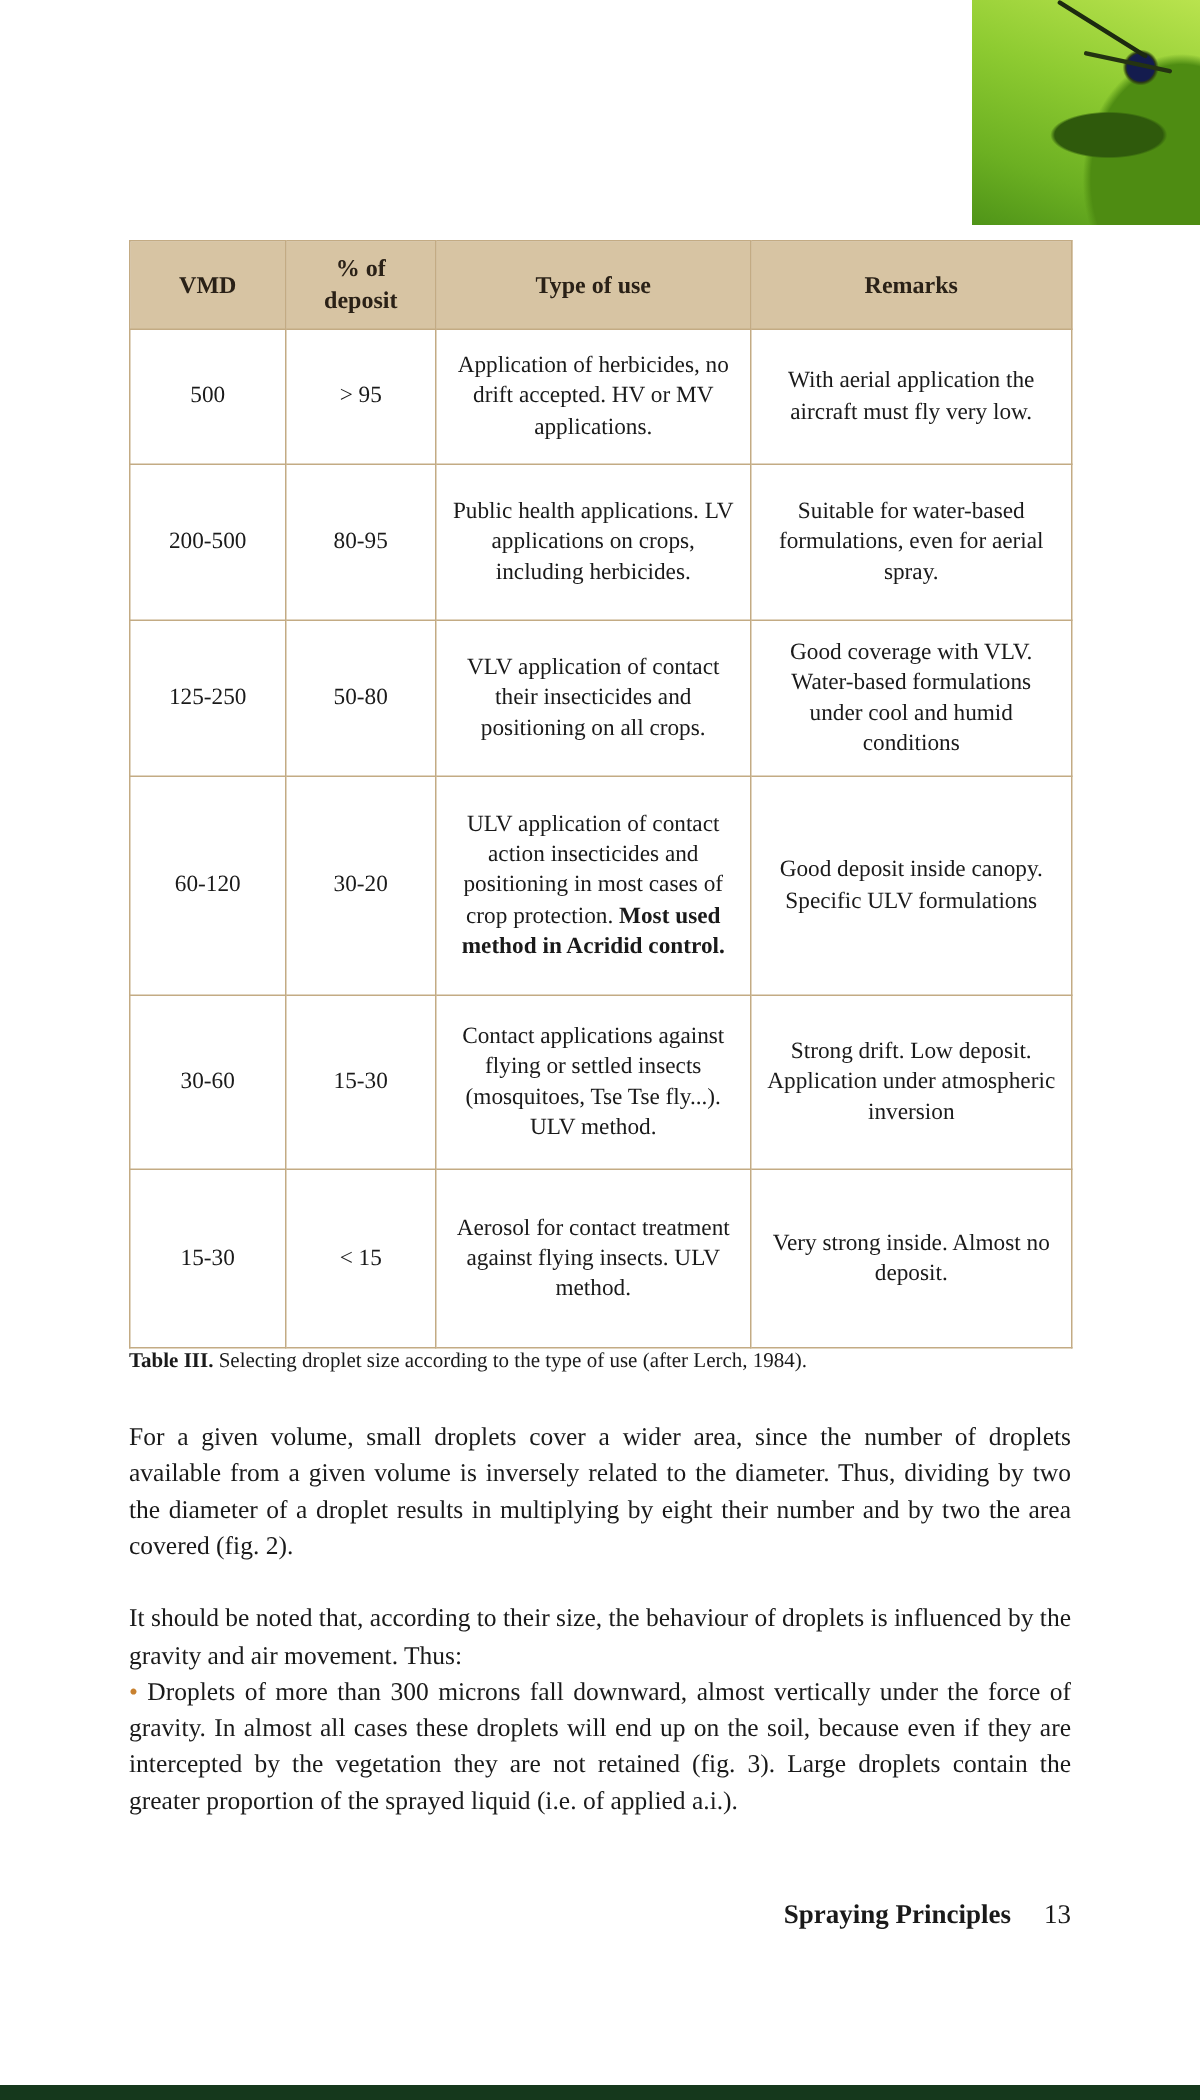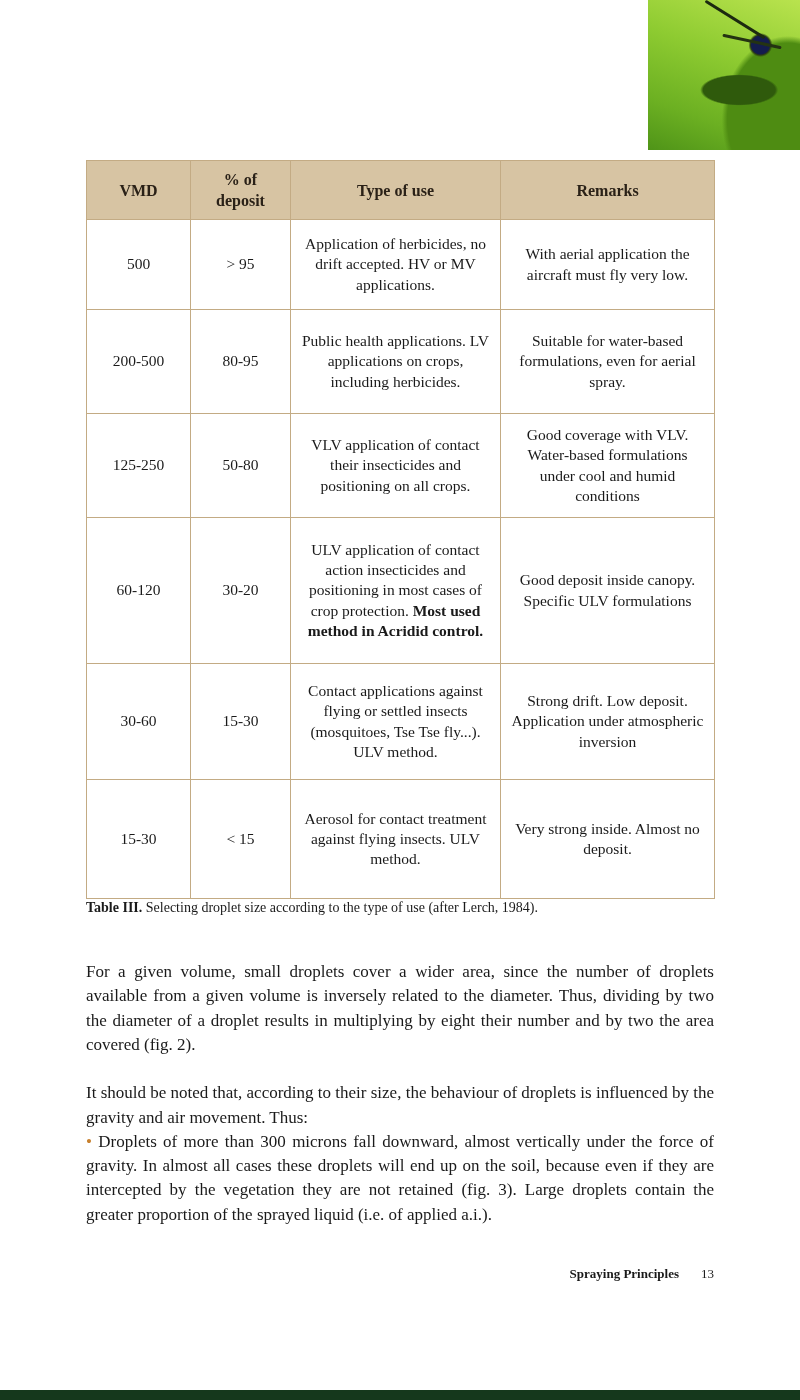--- a/index.html
+++ b/index.html
@@ -36,26 +36,26 @@
   table.droplet th {
     background:#d7c4a3; font-weight:bold; font-size:16px; color:#2a2117;
   }
   col.c-vmd{width:104px;} col.c-dep{width:100px;} col.c-use{width:210px;} col.c-rem{width:214px;}
   tr.hr{height:58px;margin-left:20px;} tr.r1{height:90px;} tr.r2{height:104px;} tr.r3{height:104px;}
   tr.r4{height:146px;} tr.r5{height:116px;} tr.r6{height:119px;}
 
   .caption { font-size:14px; line-height:1.35; }
   .caption b { font-weight:bold; }
 
-  .body-text { margin-top:42px; font-size:17px; line-height:1.43; text-align:justify; }
+  .body-text { margin-top:28px; font-size:17px; line-height:1.43; text-align:justify; }
   .body-text + .body-text { margin-top:24px; }
   .bullet { color:#c8812f; font-size:17px; }
 
   .footer {
-    position:absolute; top:1266px; right:86px; font-size:13px; text-align:left;
+    position:absolute; top:1266px; right:86px; font-size:18px; text-align:left;
   }
   .footer .sec { font-weight:bold; }
   .footer .pg { margin-left:22px; }
 
   .bottom-bar {
     position:absolute; left:0; bottom:0; width:800px; height:10px; background:#15381c;
   }
 </style>
 </head>
 <body>

